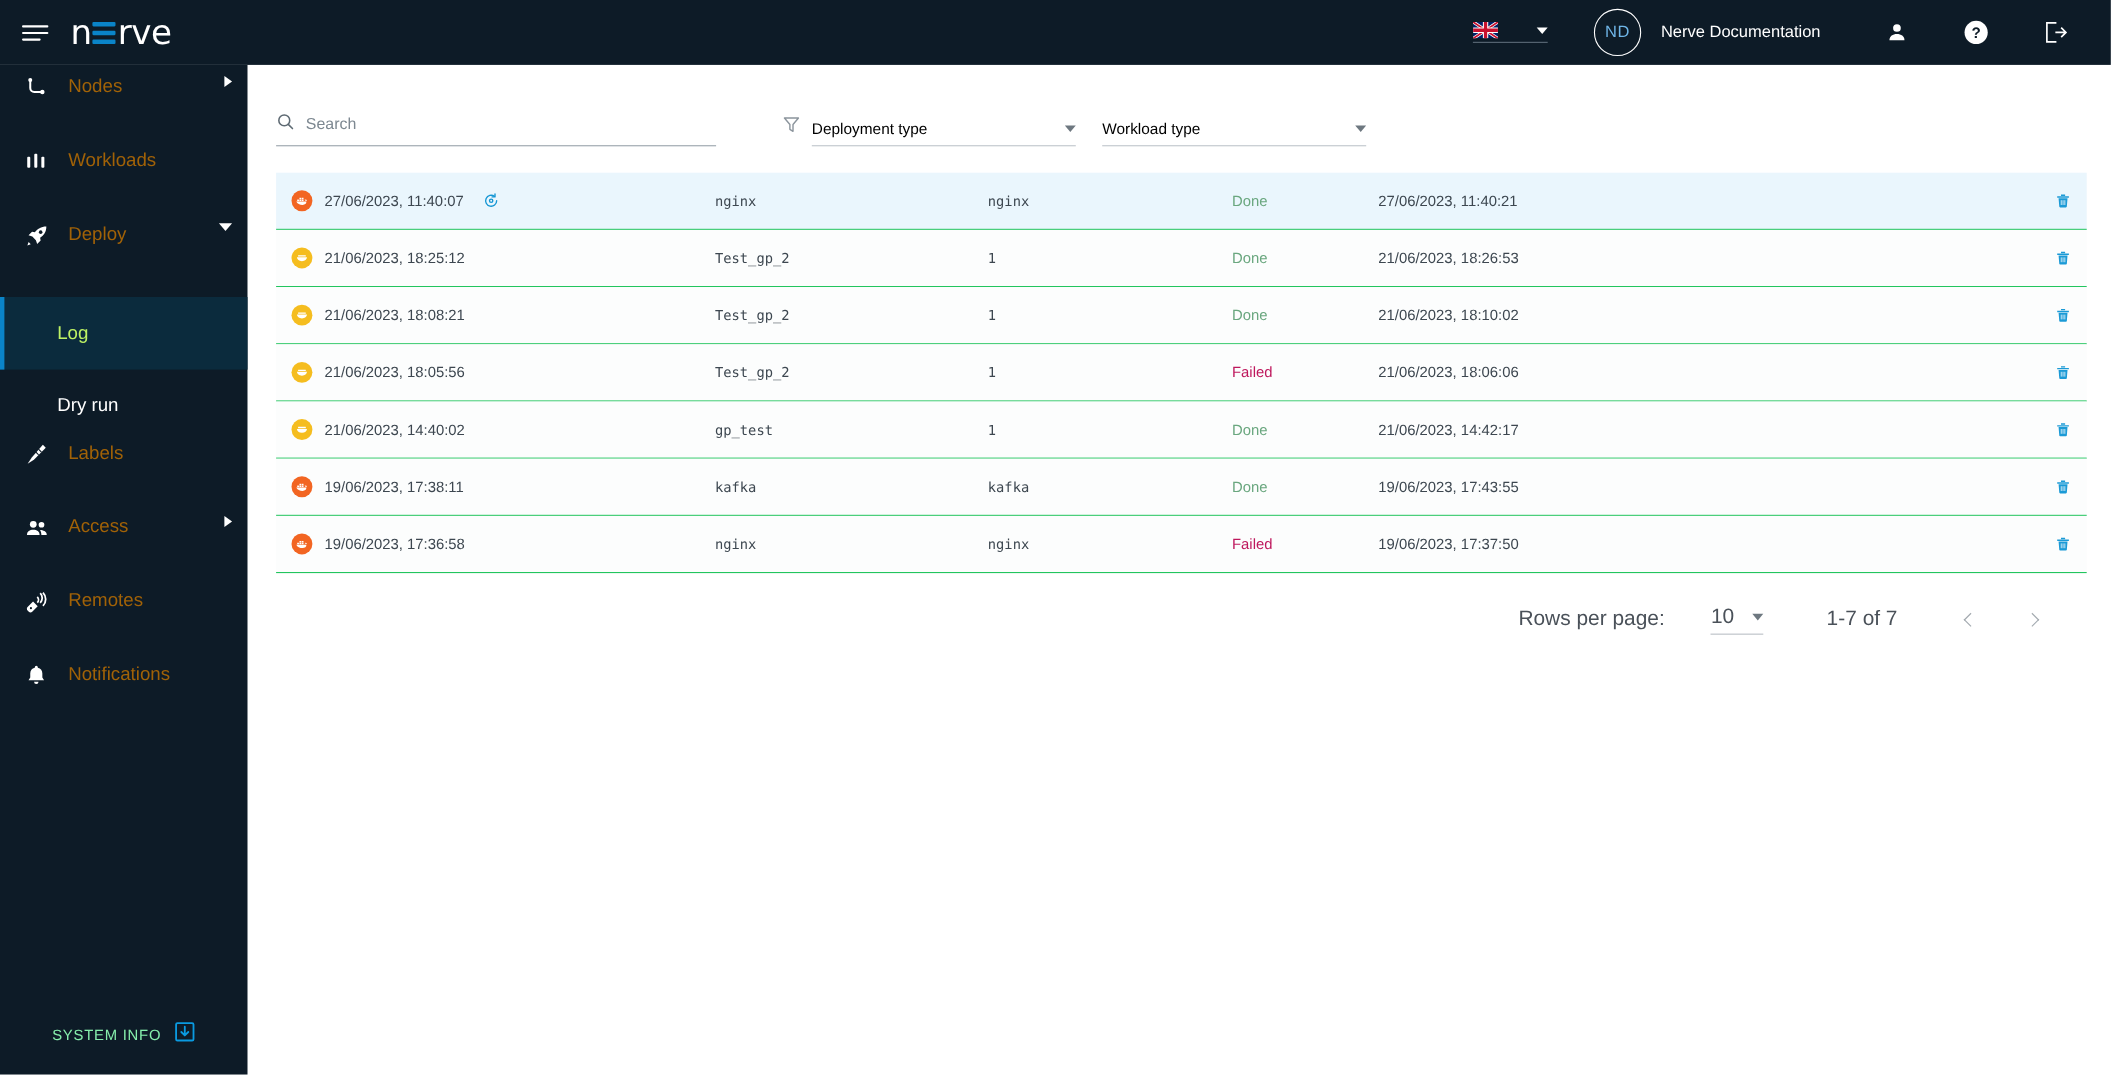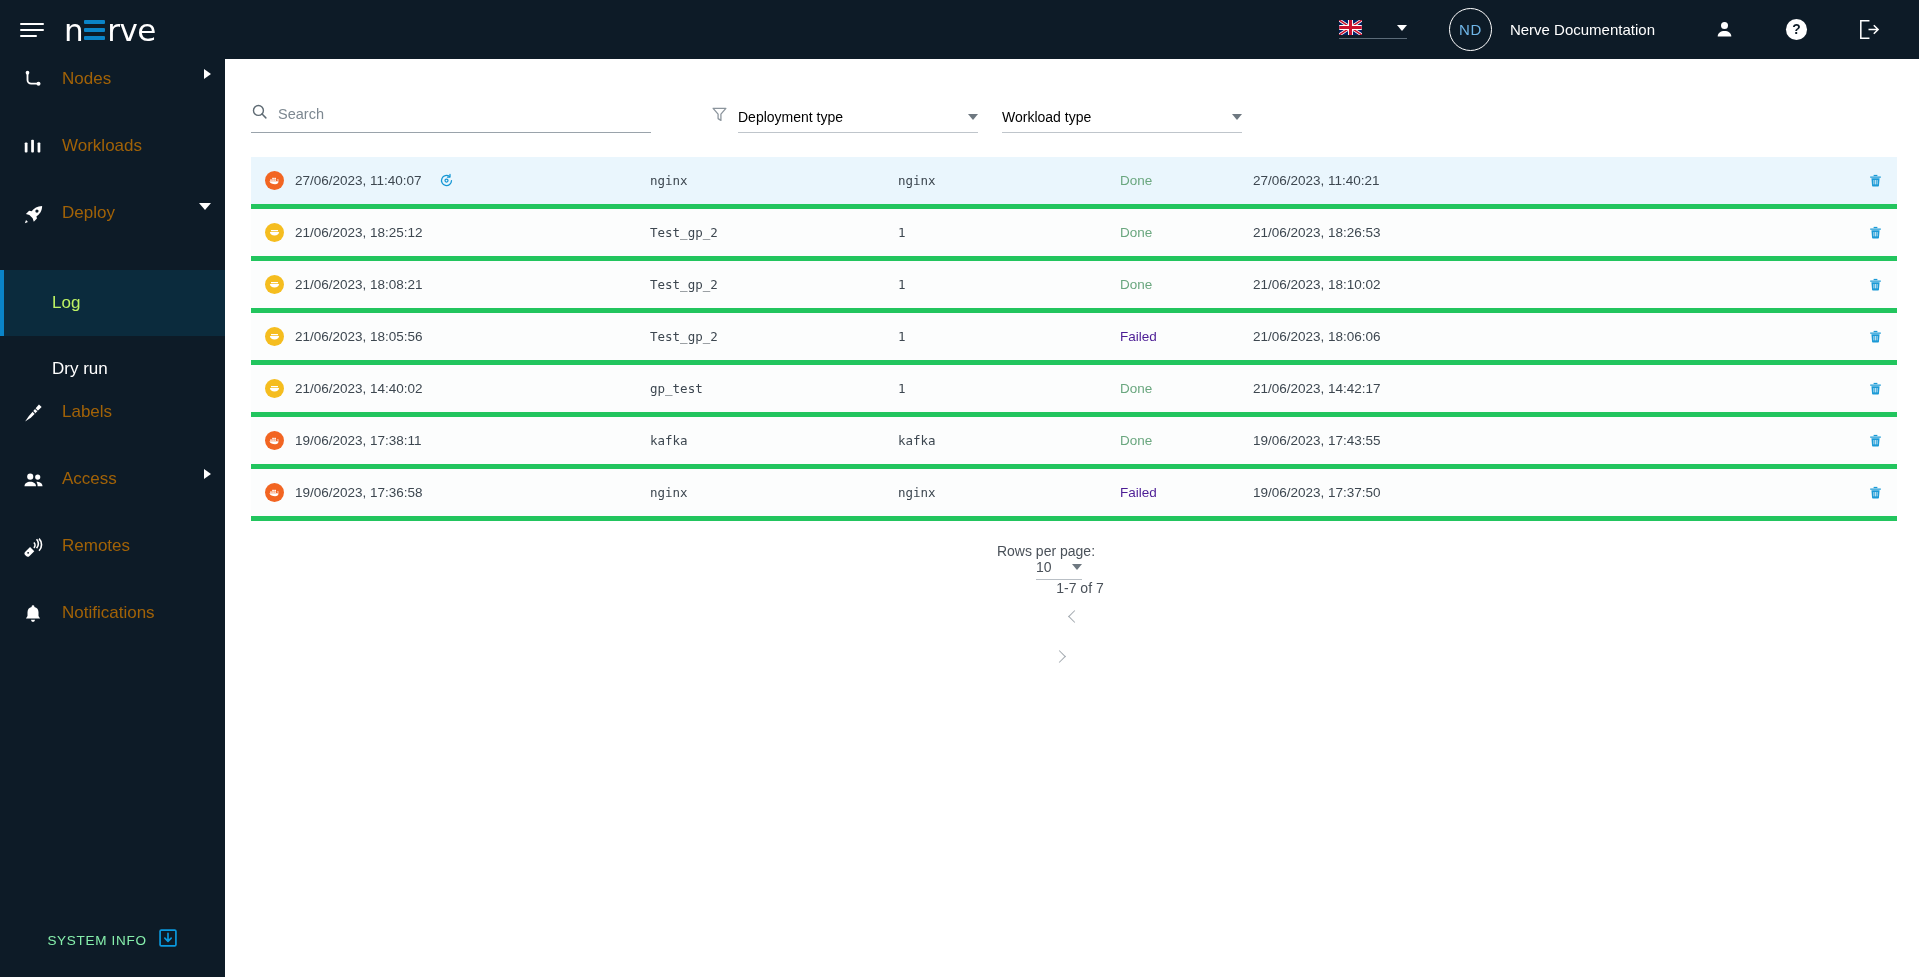--- a/index.html
+++ b/index.html
@@ -127,41 +127,41 @@
     grid-template-columns: 385px 248px 222px 133px 300px 1fr;
     align-items: center;
   }
   .thead {
     height: 44px; font-size: 14.5px; color: #2c3742;
     border-bottom: 1px solid #e3e6e9; padding-left: 14px;
   }
   .thead .th-action { text-align: right; padding-right: 16px; }
   .trow {
     height: 52px; font-size: 13.5px; color: #3d4750;
-    border-bottom: 5px solid #22c55e; padding-left: 14px;
+    border-bottom: 1px solid #22c55e; padding-left: 14px;
     background: #fcfdfd;
   }
   .trow.selected { background: #eaf6fd; }
   .cell-deploy { display: flex; align-items: center; gap: 11px; }
   .wl-badge {
     width: 19px; height: 19px; border-radius: 50%;
     display: flex; align-items: center; justify-content: center; flex: none;
   }
   .wl-badge svg { display: block; }
   .redeploy-icon { margin-left: 6px; display: flex; align-items: center; cursor: pointer; }
   .mono { font-family: "DejaVu Sans Mono", monospace; font-size: 12.5px; color: #3d4750; }
   .st-done { color: #6aa77f; font-size: 13.5px; }
-  .st-failed { color: #4c1d95; font-size: 13.5px; }
+  .st-failed { color: #be185d; font-size: 13.5px; }
   .cell-action { display: flex; justify-content: flex-end; padding-right: 14px; }
   .trash { cursor: pointer; display: flex; }
 
   
   .pager {
     display: flex; align-items: center; justify-content: flex-end;
-    gap: 0; margin-top: 22px; padding-right: 30px; font-size: 14px; color: #4a5159; flex-direction: column;
+    gap: 16px; margin-top: 22px; padding-right: 30px; font-size: 19px; color: #4a5159;
   }
   .pager-label { margin-right: 26px; }
   .rows-select {
     display: flex; align-items: center; gap: 16px; border-bottom: 1px solid #b9bfc5;
     padding-bottom: 4px; cursor: pointer; min-width: 46px; justify-content: space-between;
   }
   .pager-range { margin-left: 42px; color: #4a5159; }
   .pg-btn { width: 40px; height: 40px; display: flex; align-items: center; justify-content: center; cursor: pointer; }
   .pg-btn.first { margin-left: 30px; }
   .chev { width: 9px; height: 9px; border-top: 1.6px solid #a2a9af; border-right: 1.6px solid #a2a9af; display: block; }

